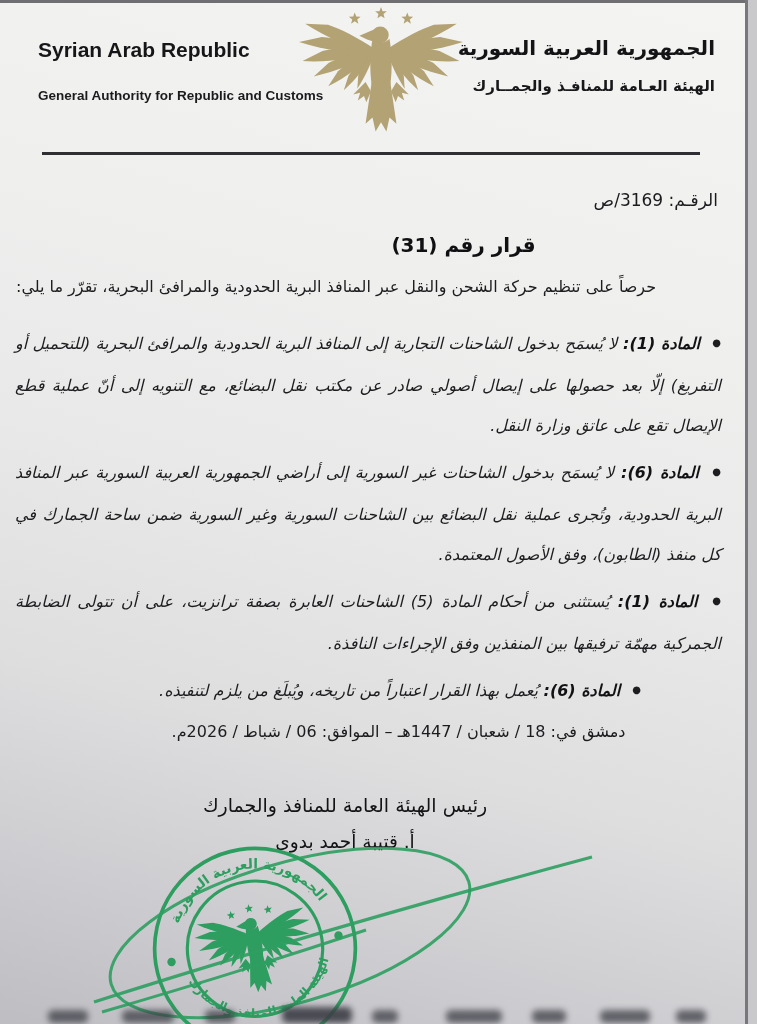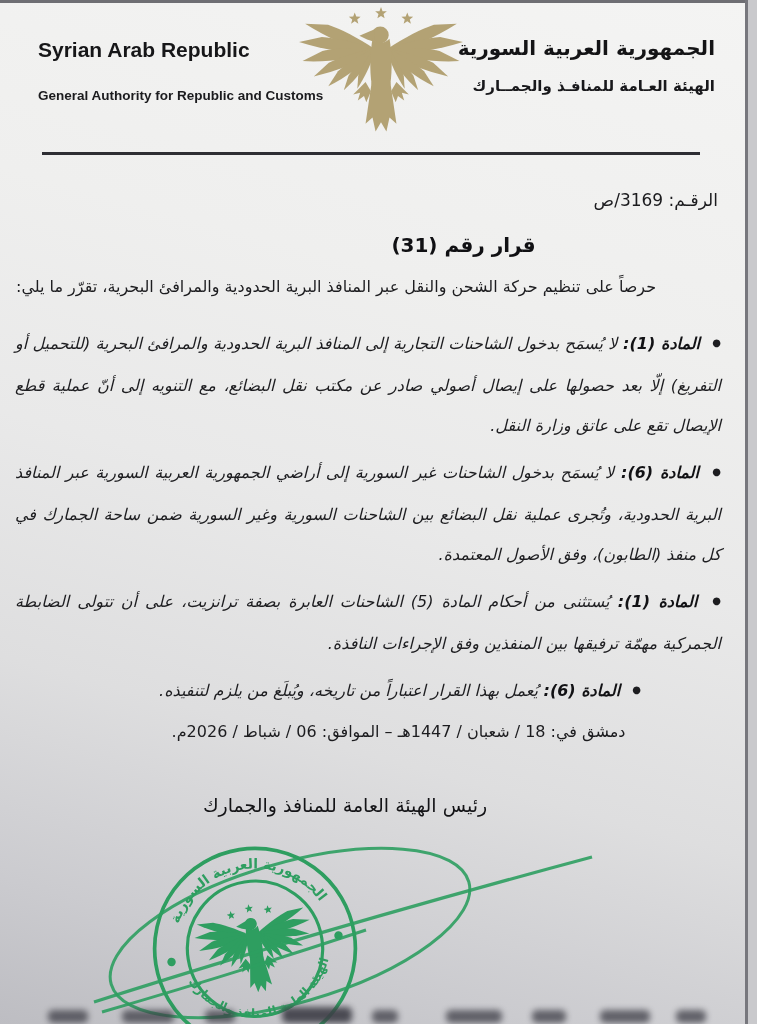--- a/index.html
+++ b/index.html
@@ -124,20 +124,21 @@
       <div class="article art-1"><span class="bullet">●</span>&nbsp;<span class="alabel">المادة (1): </span><span class="atext">لا يُسمَح بدخول الشاحنات التجارية إلى المنافذ البرية الحدودية والمرافئ البحرية (للتحميل أو التفريغ) إلّا بعد حصولها على إيصال أصولي صادر عن مكتب نقل البضائع، مع التنويه إلى أنّ عملية قطع الإيصال تقع على عاتق وزارة النقل.</span></div>
       <div class="article art-2"><span class="bullet">●</span>&nbsp;<span class="alabel">المادة (6): </span><span class="atext">لا يُسمَح بدخول الشاحنات غير السورية إلى أراضي الجمهورية العربية السورية عبر المنافذ البرية الحدودية، وتُجرى عملية نقل البضائع بين الشاحنات السورية وغير السورية ضمن ساحة الجمارك في كل منفذ (الطابون)، وفق الأصول المعتمدة.</span></div>
       <div class="article art-3"><span class="bullet">●</span>&nbsp;<span class="alabel">المادة (1): </span><span class="atext">يُستثنى من أحكام المادة (5) الشاحنات العابرة بصفة ترانزيت، على أن تتولى الضابطة الجمركية مهمّة ترفيقها بين المنفذين وفق الإجراءات النافذة.</span></div>
       <div class="article art-4"><span class="bullet">●</span>&nbsp;<span class="alabel">المادة (6): </span><span class="atext">يُعمل بهذا القرار اعتباراً من تاريخه، ويُبلَغ من يلزم لتنفيذه.</span></div>
     </div>
 
   <div class="dateline">دمشق في: 18 / شعبان / 1447هـ – الموافق: 06 / شباط / 2026م.</div>
 
   <div class="sig">
     <div>رئيس الهيئة العامة للمنافذ والجمارك</div>
+    <div class="name">أ. قتيبة أحمد بدوي</div>
   </div>
 
   <svg class="stamp" viewBox="0 0 200 212">
     <circle class="ring" cx="100" cy="100" r="95" stroke-width="3.5"></circle>
     <circle class="ring" cx="100" cy="100" r="64" stroke-width="3"></circle>
     <circle cx="20" cy="100" r="4" fill="currentColor"></circle>
     <circle cx="180" cy="100" r="4" fill="currentColor"></circle>
     <defs>
       <path id="arcTop" d="M 24,100 A 76,76 0 0 1 176,100"></path>
       <path id="arcBot" d="M 28,104 A 73,73 0 0 0 172,104"></path>

